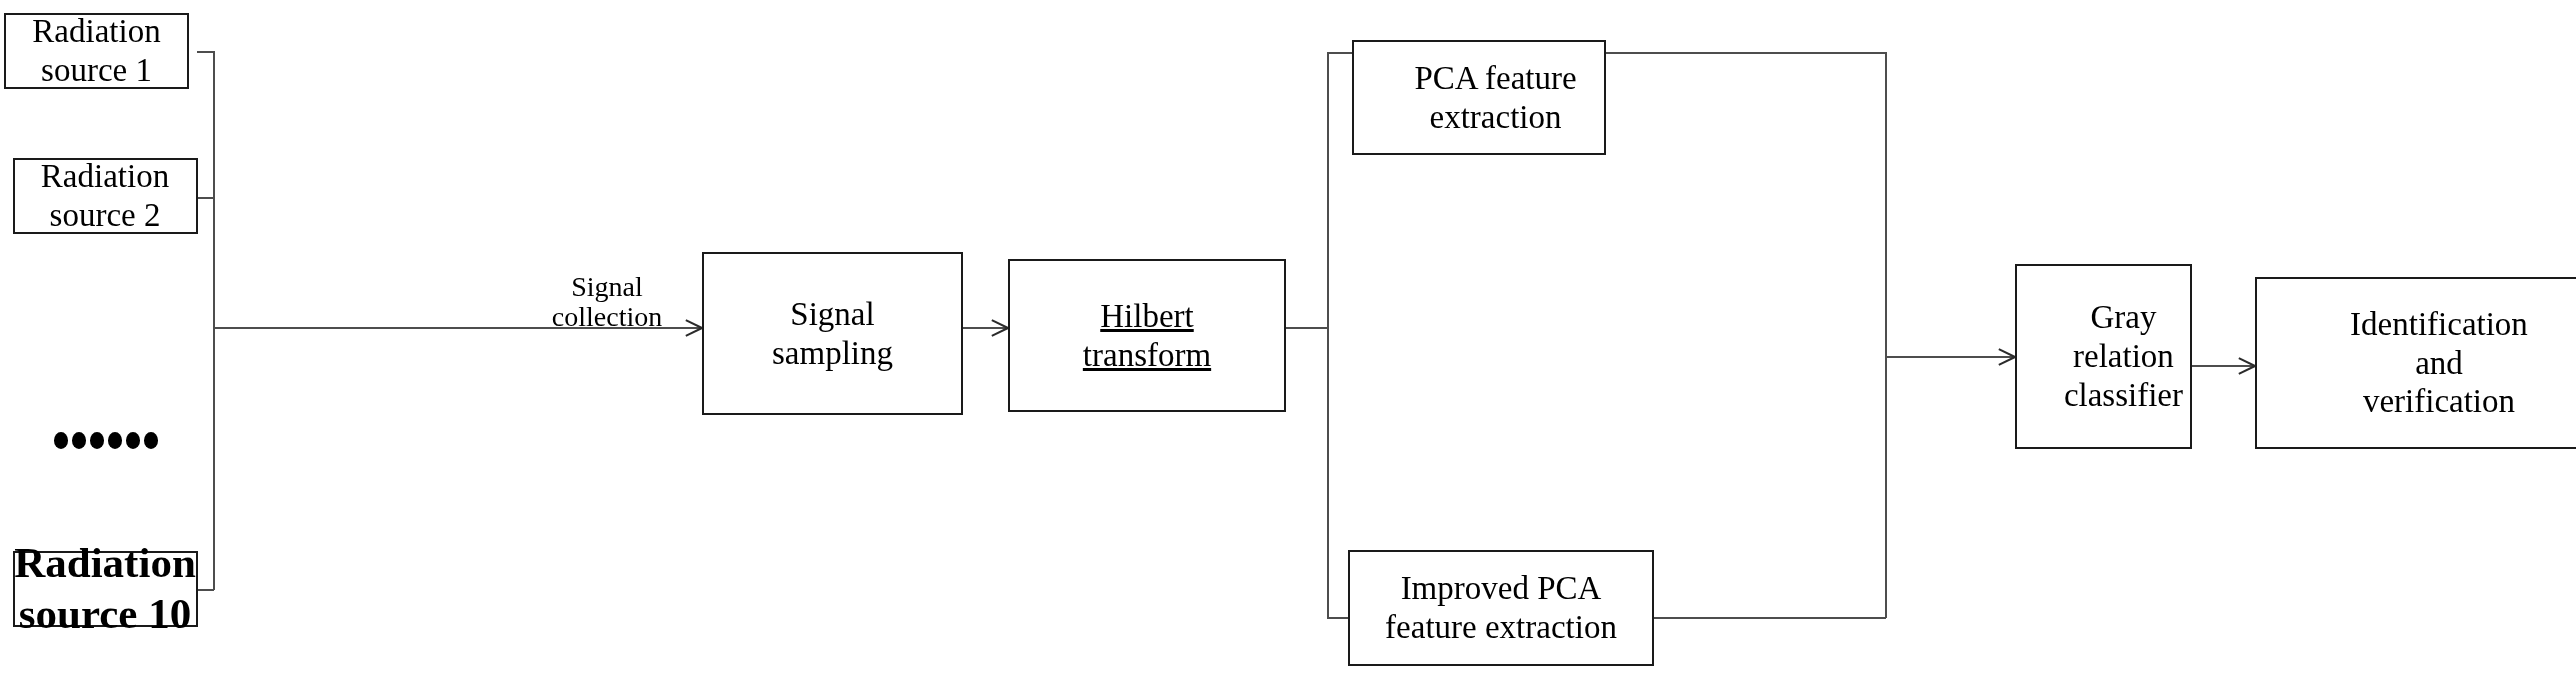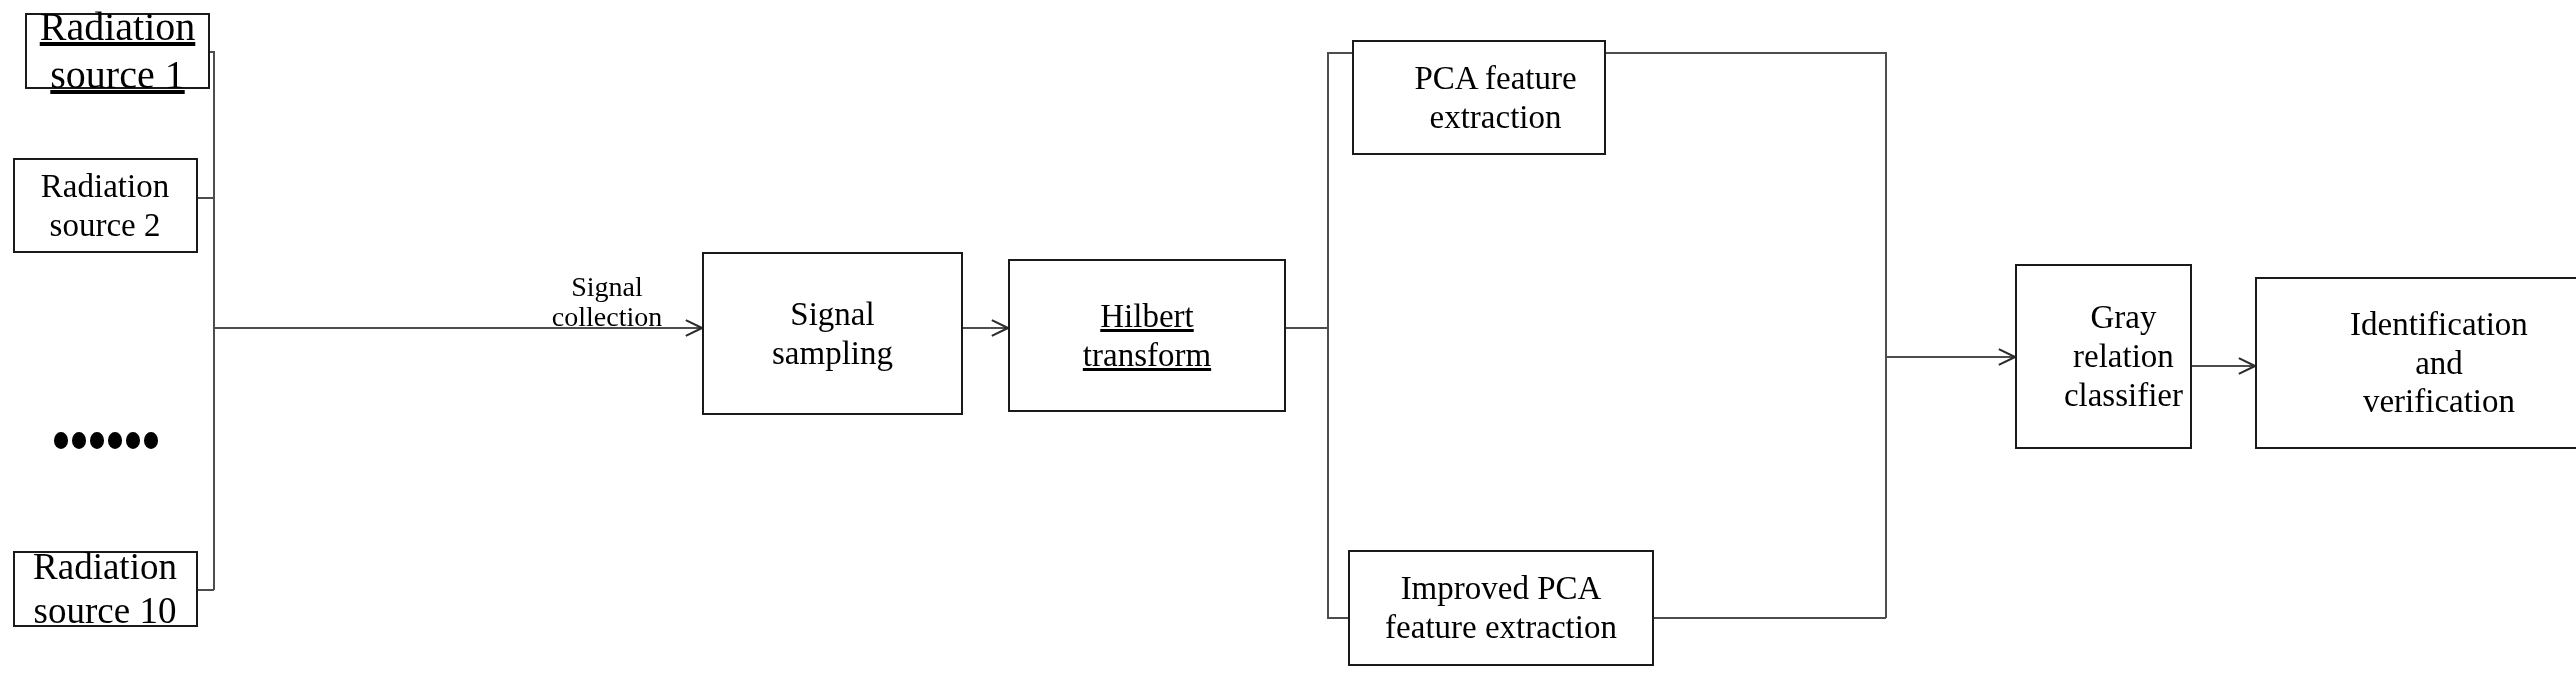--- a/index.html
+++ b/index.html
@@ -27,23 +27,23 @@
     color: #000000;
     line-height: 1.18;
     z-index: 3;
   }
   .node .lbl {
     display: block;
     padding: 0 7px;
     white-space: pre-line;
   }
   
-  #n-src1  { left: 25px;   top: 12.5px;  width: 185px; height: 76px; font-size: 40px; text-decoration: underline; }
-  #n-src2  { left: 12.5px;   top: 158px; width: 185px; height: 95px; font-size: 33px; }
-  #n-src10 { left: 12.5px;   top: 551px; width: 185px; height: 76px; font-size: 37px; }
+  #n-src1  { left: 4px;   top: 12.5px;  width: 185px; height: 76px; font-size: 33px; }
+  #n-src2  { left: 12.5px;   top: 158px; width: 185px; height: 76px; font-size: 33px; }
+  #n-src10 { left: 12.5px;   top: 551px; width: 185px; height: 76px; font-size: 43px; font-weight: bold; }
   #n-sampling   { left: 702px; top: 252px; width: 261px; height: 163px; font-size: 33px; }
   #n-hilbert    { left: 1008px; top: 259px; width: 278px; height: 153px; font-size: 33px; text-decoration: underline; }
   #n-pca        { left: 1352px; top: 40px;  width: 254px; height: 115px; font-size: 33px; padding-left: 33px; }
   #n-improved   { left: 1348px; top: 550px; width: 306px; height: 116px; font-size: 33px; }
   #n-gray       { left: 2015px; top: 264px; width: 177px; height: 185px; font-size: 33px; justify-content: flex-end; }
   #n-ident      { left: 2255px; top: 277px; width: 368px; height: 172px; font-size: 33px; }
 
   
   .hline {
     position: absolute;

